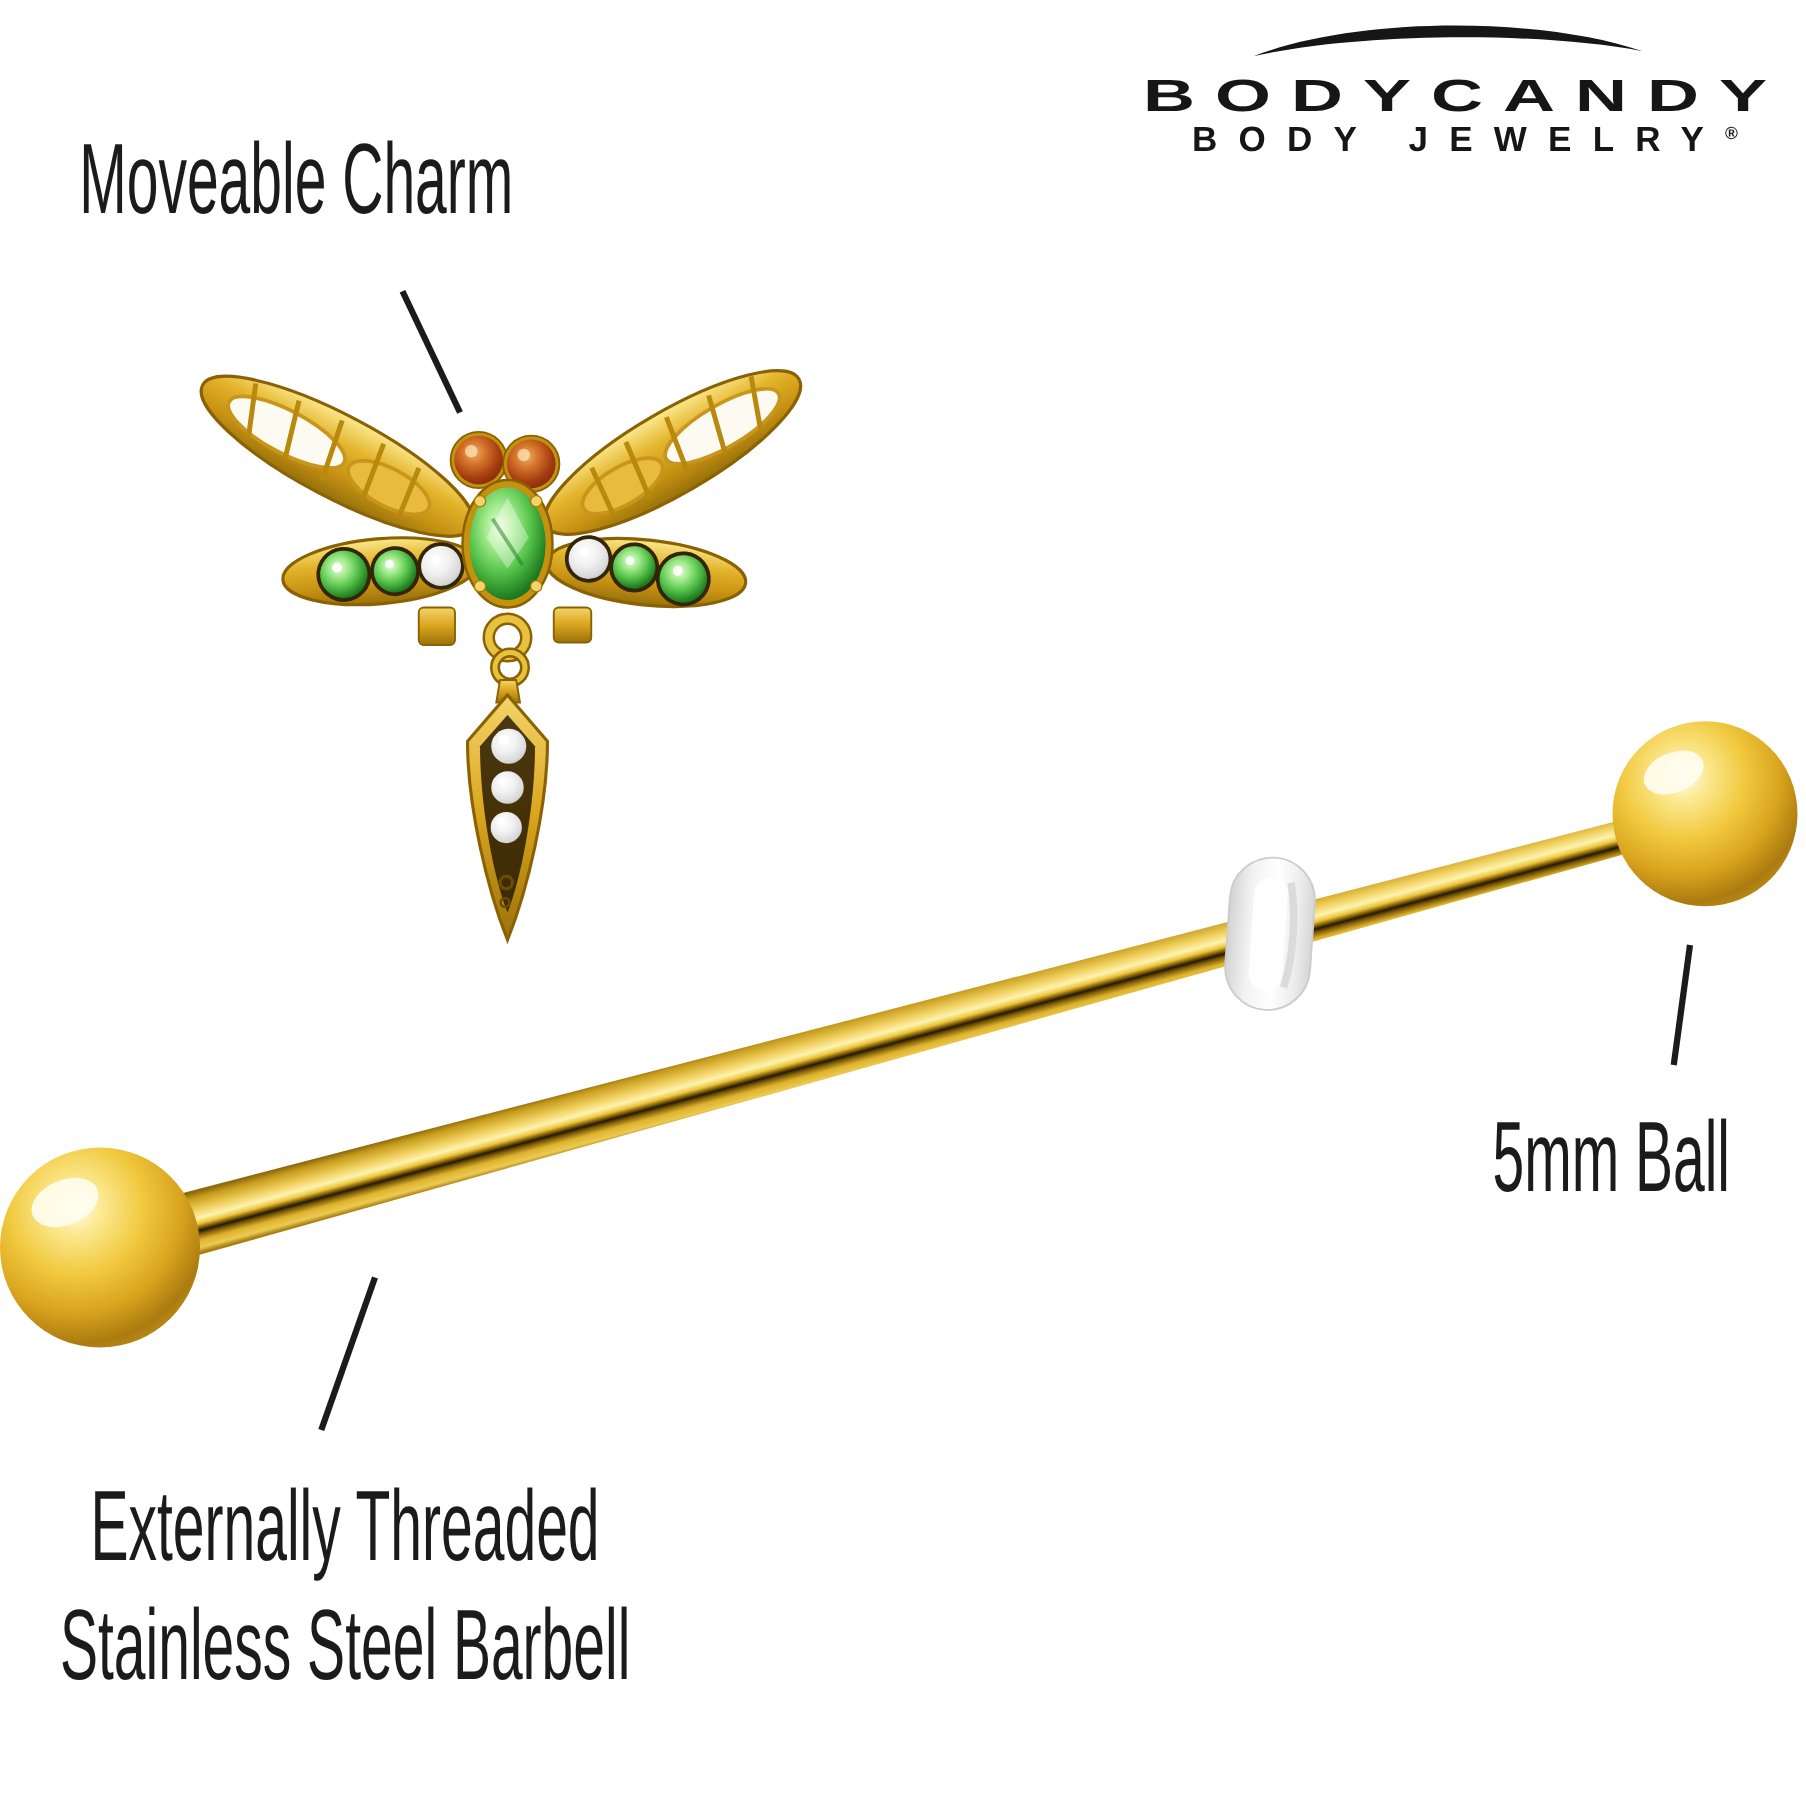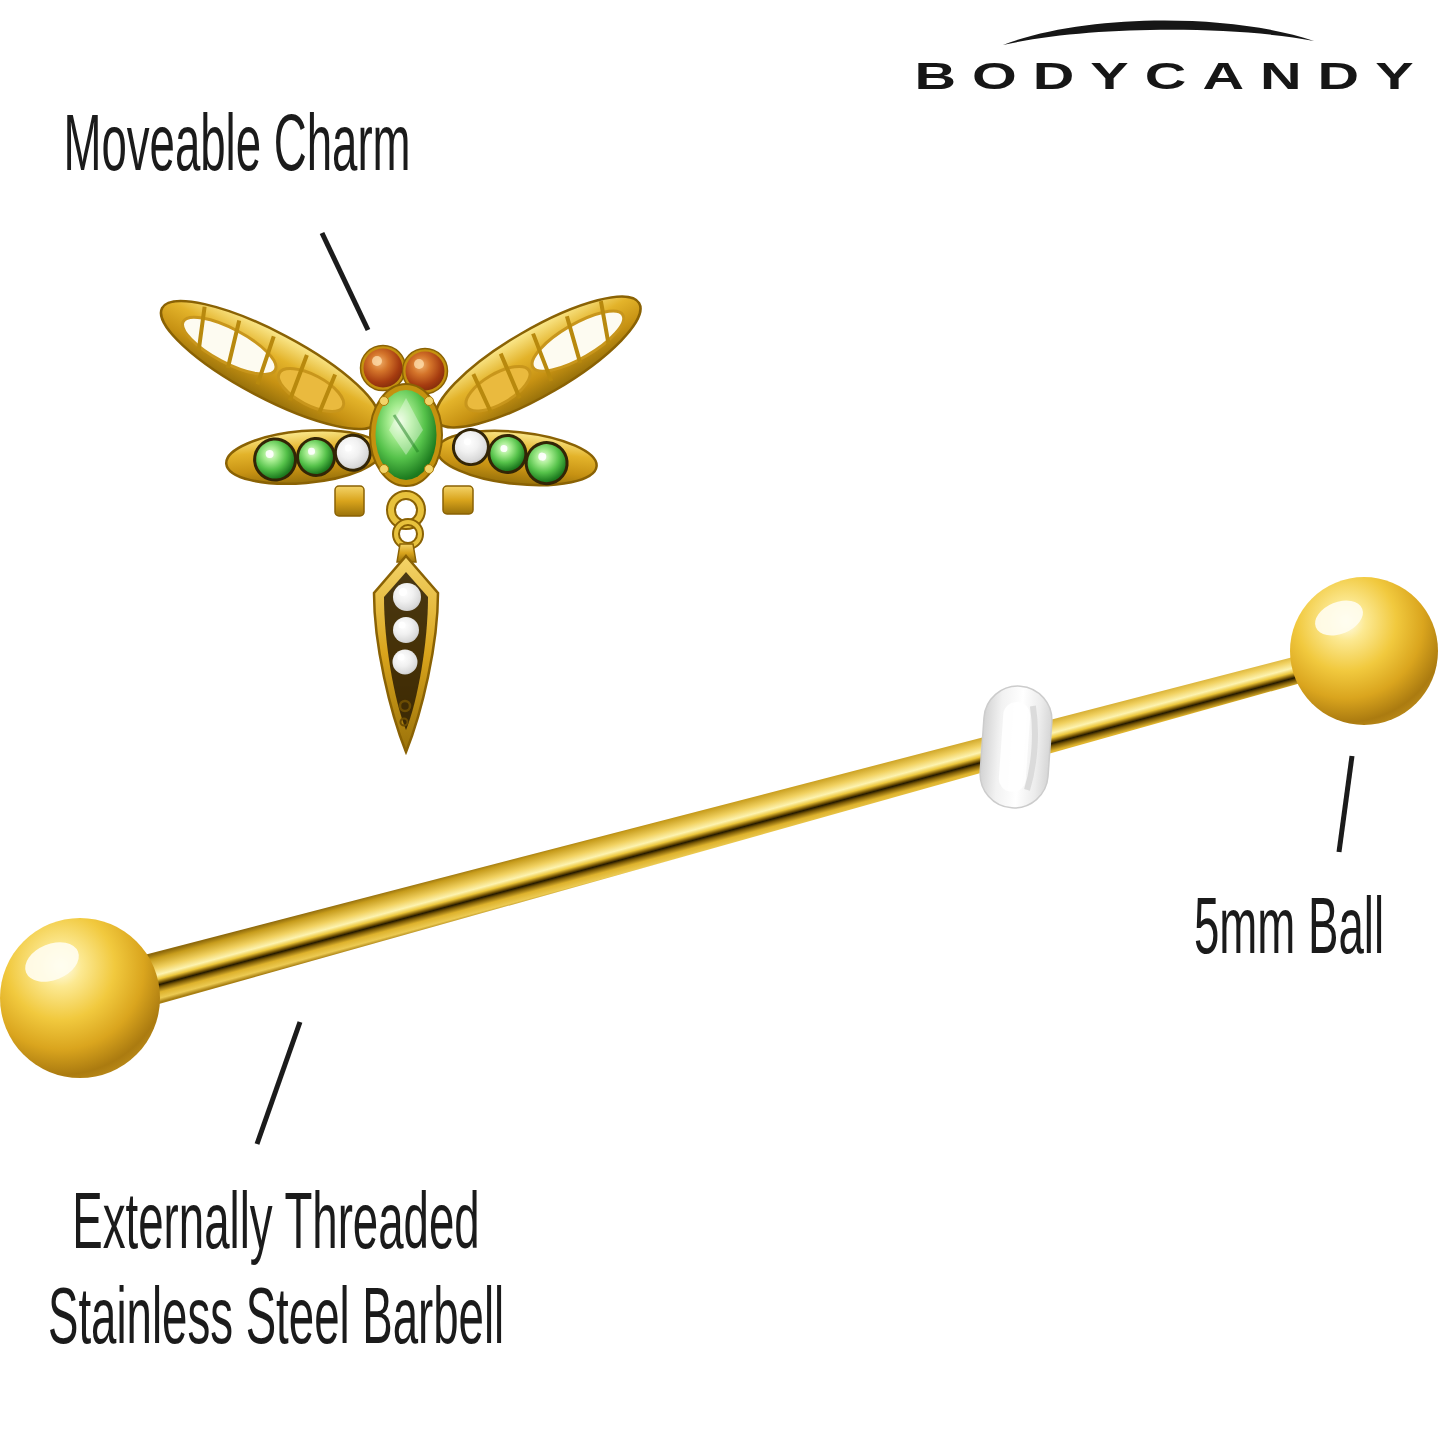--- a/index.html
+++ b/index.html
@@ -198,20 +198,21 @@
         <circle cx="404" cy="722" r="3.5" fill="none" stroke="#6b4c03" stroke-width="2"></circle>
       </g>
     </g>
   </svg>
 
   <div class="logo">
     <svg class="logo-arc" viewBox="0 0 317 37" aria-hidden="true">
       <path d="M3,35 C85,3 232,3 314,31 C231,15 86,16 3,35 Z" fill="#161616"></path>
     </svg>
     <div class="logo-main">BODYCANDY</div>
+    <div class="logo-sub"><span>BODY JEWELRY</span><span class="reg">®</span></div>
   </div>
 
   <div class="label label-charm">Moveable Charm</div>
   <div class="label label-ball">5mm Ball</div>
   <div class="label label-barbell">
     <div>Externally Threaded</div>
     <div>Stainless Steel Barbell</div>
   </div>
 
 </div>

